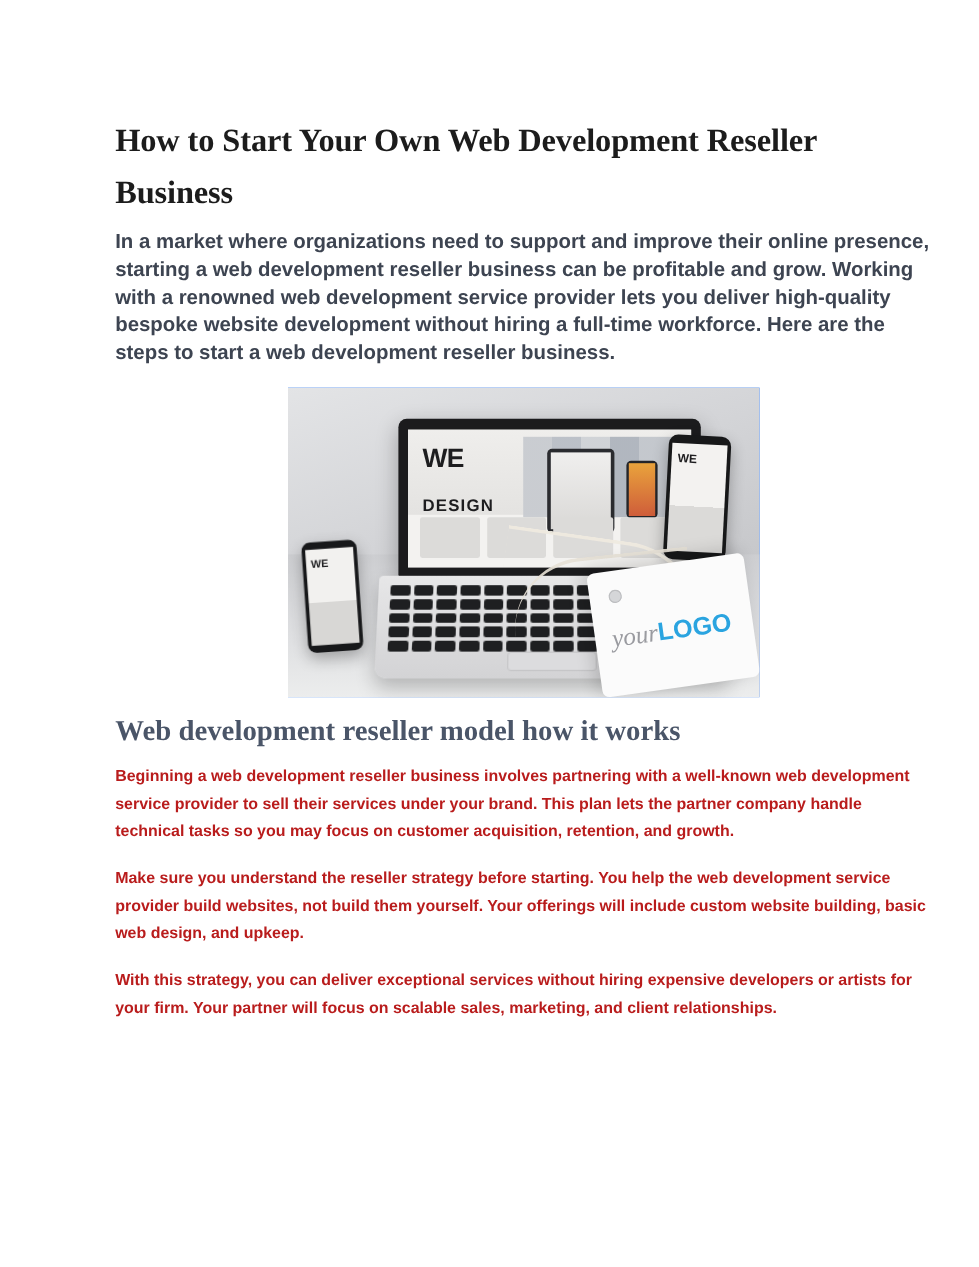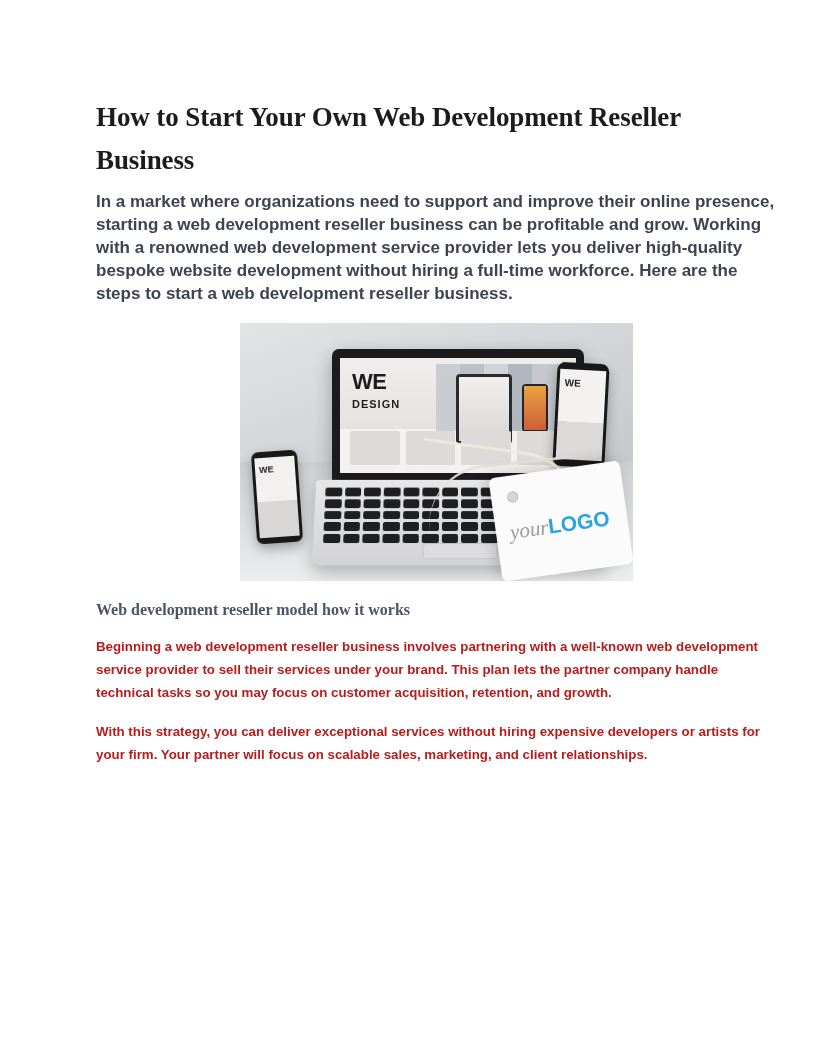--- a/index.html
+++ b/index.html
@@ -87,23 +87,23 @@
     left: 12px; top: 14px;
     font-family: "Liberation Sans", sans-serif;
     font-weight: bold;
     font-size: 22px;
     line-height: 20px;
     color: #1d1d1f;
     letter-spacing: -0.5px;
   }
   .photo .we-text small {
     display: block;
-    font-size: 11px;
+    font-size: 14px;
     letter-spacing: 1px;
-    margin-top: 2px;
+    margin-top: 19px;
   }
   .photo .screen-thumbs {
     position: absolute;
     left: 10px; right: 10px; bottom: 8px;
     height: 34px;
     display: flex;
     gap: 6px;
   }
   .photo .screen-thumbs i {
     flex: 1;
@@ -272,21 +272,21 @@
     position: absolute;
     left: 186px; top: 140px;
     width: 150px; height: 58px;
     border-top: 3px solid #e7e1d6;
     border-radius: 60px 0 0 0;
     transform: rotate(-6deg);
     opacity: 0.9;
   }
   h2.section-title {
     font-family: "Liberation Serif", serif;
-    font-size: 16px;
+    font-size: 24px;
     line-height: 30px;
     font-weight: bold;
     color: #4a5568;
     margin: 14px 0 10px 0;
   }
   p.body-para {
     font-size: 13.3px;
     line-height: 23px;
     font-weight: bold;
     color: #b91c1c;
@@ -429,16 +429,17 @@
         <div class="tag-hole"></div>
         <div class="tag-text">
           <span>your</span><b>LOGO</b>
         </div>
       </div>
     </div>
   </div>
 
   <h2 class="section-title">Web development reseller model how it works</h2>
   <p class="body-para">Beginning a web development reseller business involves partnering with a well-known web development service provider to sell their services under your brand. This plan lets the partner company handle technical tasks so you may focus on customer acquisition, retention, and growth.</p>
+  <p class="body-para">Make sure you understand the reseller strategy before starting. You help the web development service provider build websites, not build them yourself. Your offerings will include custom website building, basic web design, and upkeep.</p>
   <p class="body-para">With this strategy, you can deliver exceptional services without hiring expensive developers or artists for your firm. Your partner will focus on scalable sales, marketing, and client relationships.</p>
 
 
 </div>
 
 </body></html>

